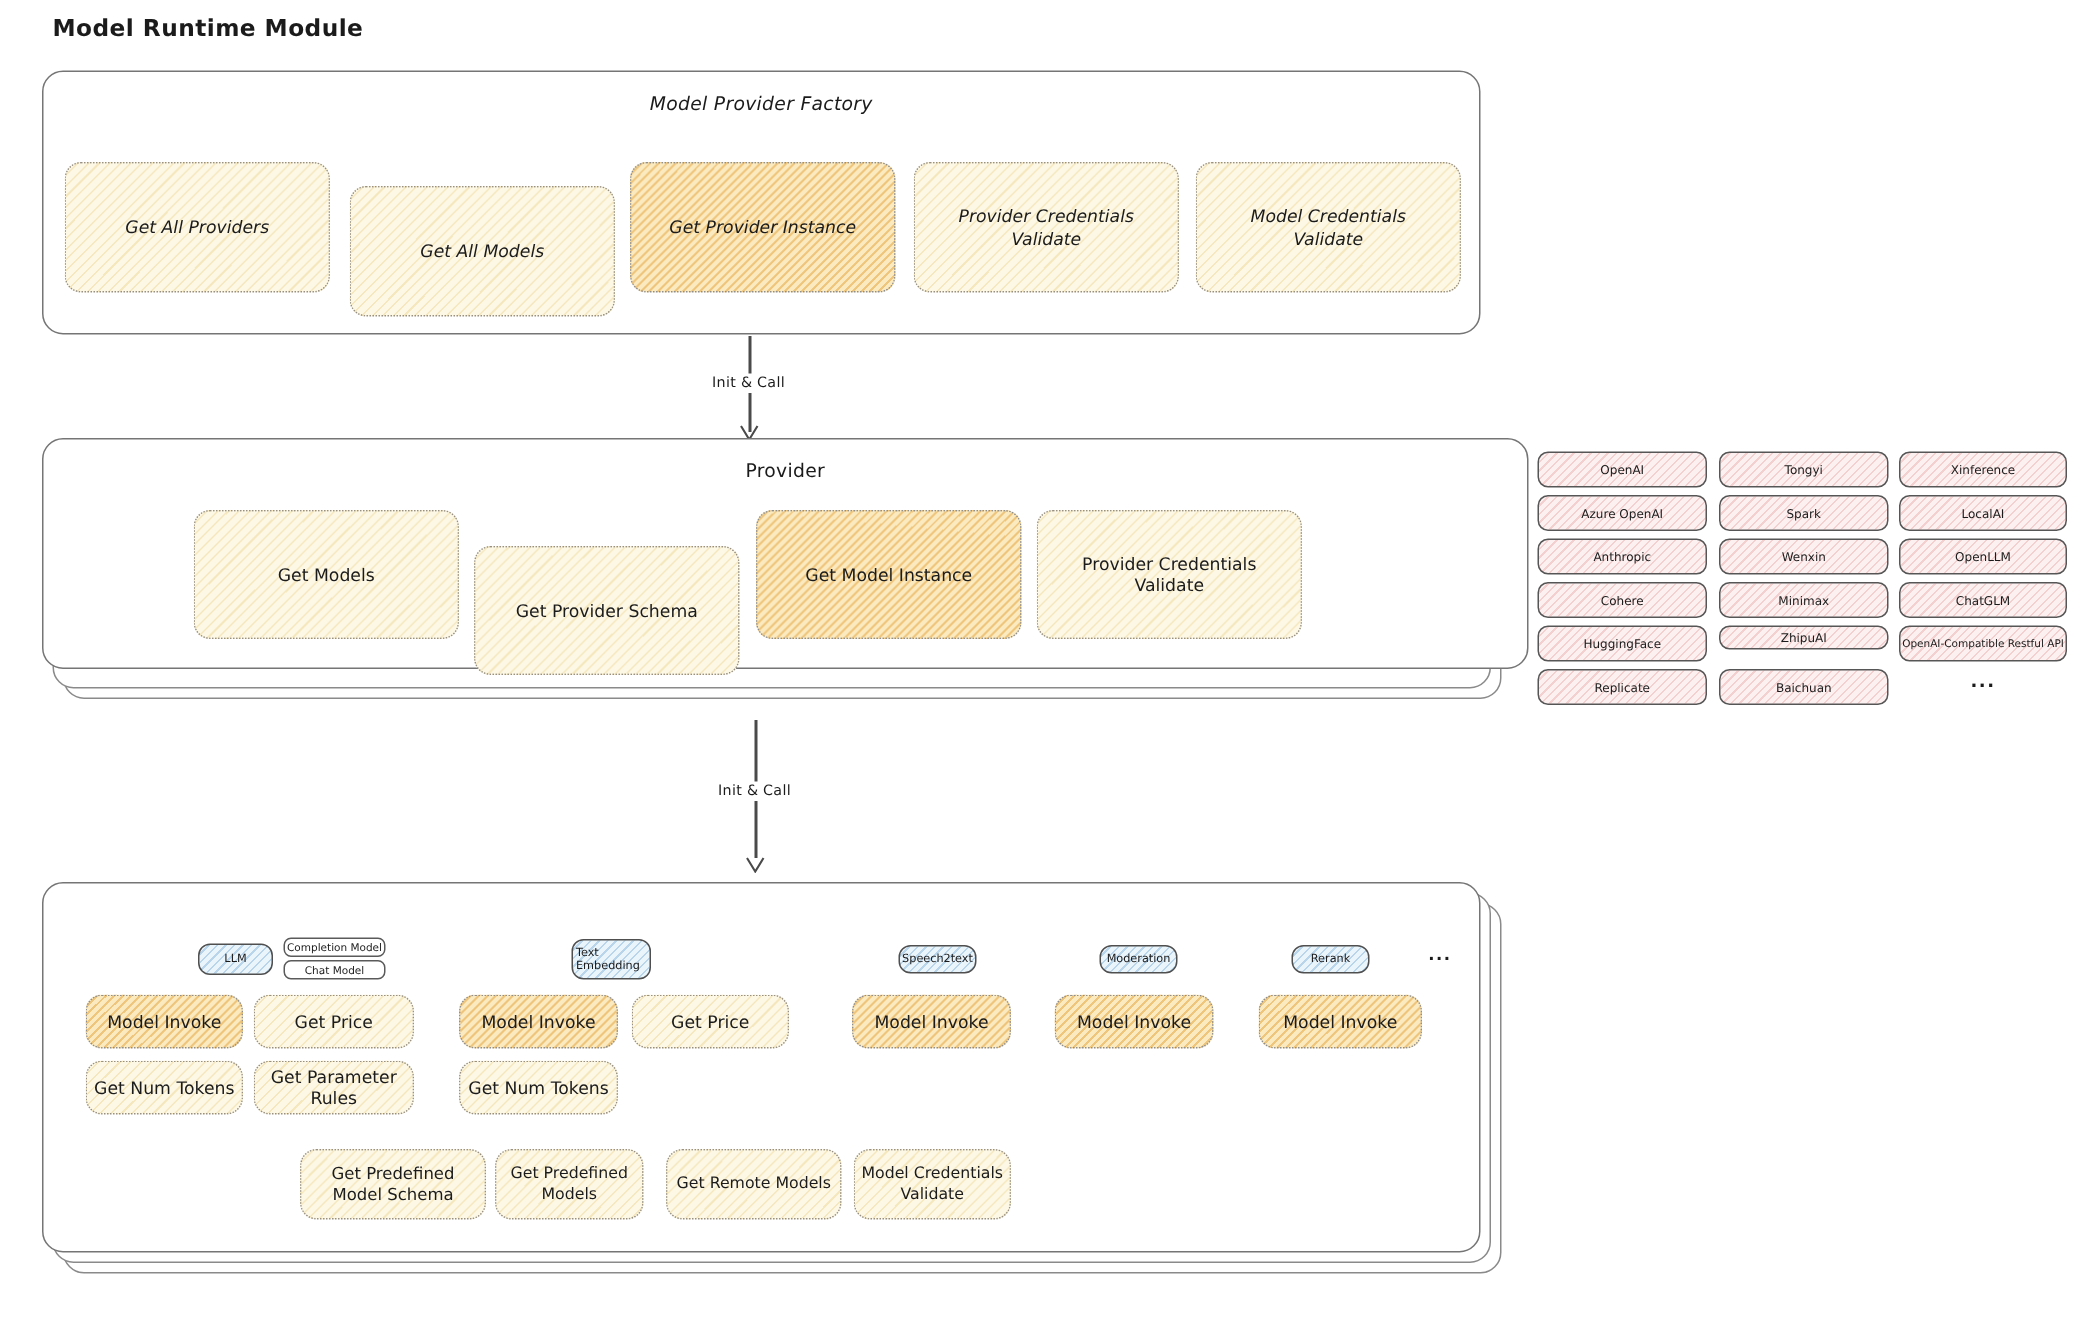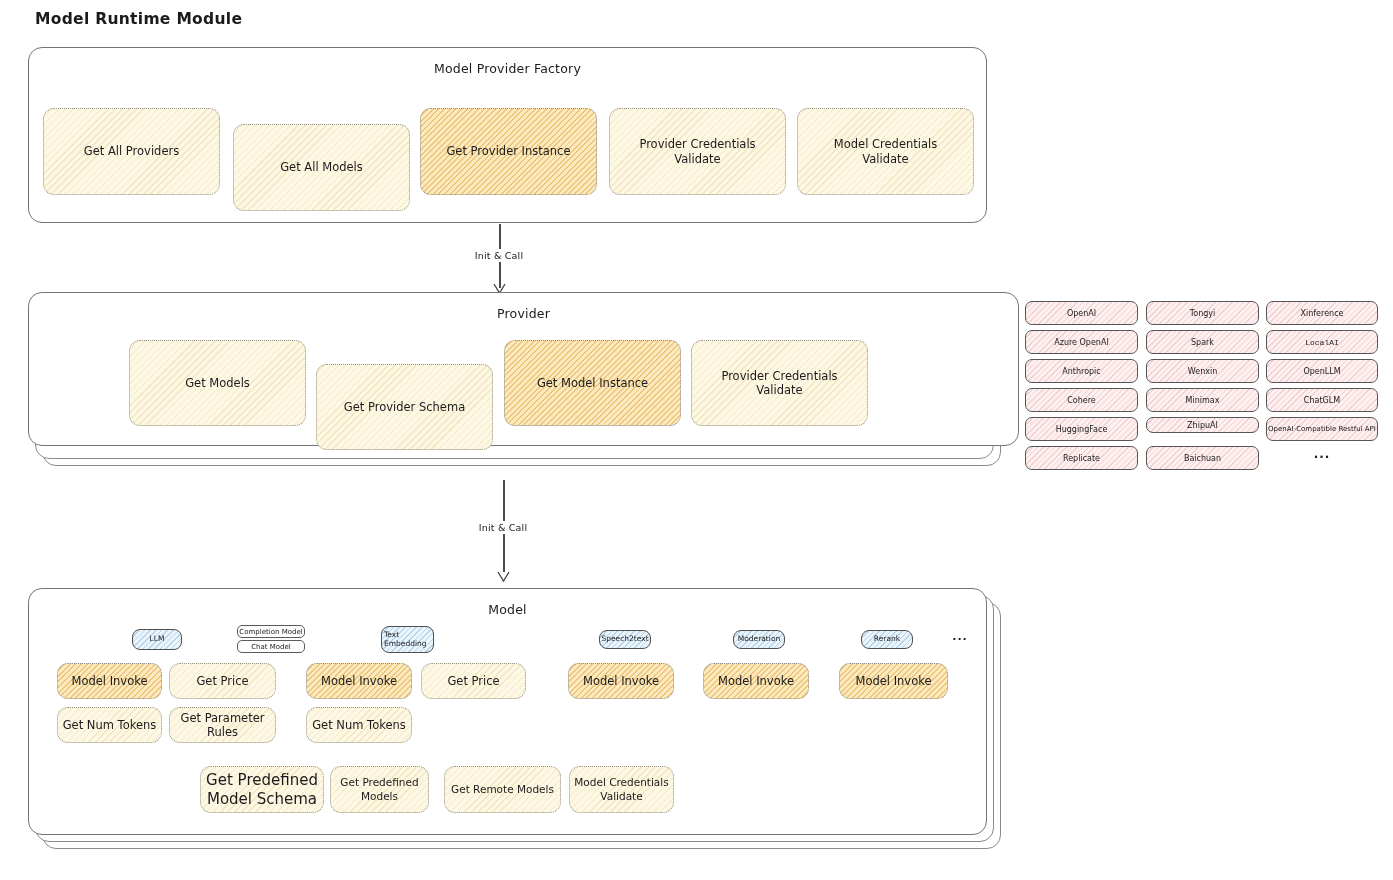--- a/index.html
+++ b/index.html
@@ -40,21 +40,21 @@
     position:absolute;box-sizing:border-box;border:1.3px solid #4f4f4f;border-radius:8px;
     display:flex;align-items:center;justify-content:center;
     font-size:7.5px;line-height:1.15;padding:1px 2px;
     background-color:#eaf4fb;
     background-image:repeating-linear-gradient(135deg,rgba(124,175,216,.45) 0,rgba(124,175,216,.45) 1px,transparent 1px,transparent 4px);
   }
   
   .subtab{
     position:absolute;box-sizing:border-box;border:1.1px solid #5a5a5a;border-radius:5px;
     display:flex;align-items:center;justify-content:center;text-align:center;
-    font-size:7px;background:#fff;white-space:nowrap;padding:0 2px;margin-left:48px;
+    font-size:7px;background:#fff;white-space:nowrap;padding:0 2px;
   }
   
   .pcell{
     position:absolute;box-sizing:border-box;border:1.2px solid #565656;border-radius:7px;
     display:flex;align-items:center;justify-content:center;text-align:center;
     font-size:8px;padding:1px 2px;white-space:nowrap;
     background-color:#fdf0f0;
     background-image:repeating-linear-gradient(135deg,rgba(226,148,148,.35) 0,rgba(226,148,148,.35) 1px,transparent 1px,transparent 4px);
   }
   .pcell.small{font-size:7px;}
@@ -67,21 +67,21 @@
     font-size:9.5px;letter-spacing:.2px;z-index:1;
   }
 </style>
 </head>
 <body>
 
 <div class="canvas">
 
   <div class="page-title">Model Runtime Module</div>
 
-  <div class="card" style="left:28px;top:47px;width:957px;height:174px;">
+  <div class="card" style="left:28px;top:47px;width:957px;height:174px;font-style:italic;">
     <div class="card-title">Model Provider Factory</div>
     <div id="factory-items">
         <div class="ybox" style="left: 14px; top: 60px; width: 177px; height: 87px;">
           <span class="lbl">Get All Providers</span>
         </div>
         <div class="ybox" style="left: 204px; top: 76px; width: 177px; height: 87px;">
           <span class="lbl">Get All Models</span>
         </div>
         <div class="ybox hl" style="left: 391px; top: 60px; width: 177px; height: 87px;">
           <span class="lbl">Get Provider Instance</span>
@@ -155,21 +155,21 @@
       </div>
       <div class="pcell" style="left: 121px; top: 116px; width: 113px; height: 16px;">
         <span class="lbl">ZhipuAI</span>
       </div>
       <div class="pcell" style="left: 121px; top: 145px; width: 113px; height: 24px;">
         <span class="lbl">Baichuan</span>
       </div>
       <div class="pcell" style="left: 241px; top: 0px; width: 112px; height: 24px;">
         <span class="lbl">Xinference</span>
       </div>
-      <div class="pcell" style="left: 241px; top: 29px; width: 112px; height: 24px; font-family: Liberation Mono, monospace;">
+      <div class="pcell" style="left: 241px; top: 29px; width: 112px; height: 24px;">
         <span class="lbl">LocalAI</span>
       </div>
       <div class="pcell" style="left: 241px; top: 58px; width: 112px; height: 24px;">
         <span class="lbl">OpenLLM</span>
       </div>
       <div class="pcell" style="left: 241px; top: 87px; width: 112px; height: 24px;">
         <span class="lbl">ChatGLM</span>
       </div>
       <div class="pcell small" style="left: 241px; top: 116px; width: 112px; height: 24px;">
         <span class="lbl">OpenAI-Compatible Restful API</span>
@@ -178,21 +178,20 @@
 
   <div class="vline" style="left:503px;top:480px;height:92px;"></div>
   <svg class="arrow-head" style="left:497px;top:571px;" width="13" height="11">
     <path d="M1 1 L6.5 10 L12 1" stroke="#4a4a4a" stroke-width="1.4" fill="none"></path>
   </svg>
   <div class="arrow-label" style="left:503px;top:521px;">Init &amp; Call</div>
 
   <div class="ghost" style="left:42px;top:602px;width:957px;height:245px;"></div>
   <div class="ghost" style="left:35px;top:595px;width:957px;height:245px;"></div>
   <div class="card" style="left:28px;top:588px;width:957px;height:245px;">
-    <div class="card-title">Model</div>
     <div id="model-tabs">
         <div class="tab" style="left: 103px; top: 40px; width: 50px; height: 21px;">
           <span class="lbl">LLM</span>
         </div>
         <div class="tab" style="left: 352px; top: 37px; width: 53px; height: 27px;">
           <span class="lbl">Text Embedding</span>
         </div>
         <div class="tab" style="left: 570px; top: 41px; width: 52px; height: 19px;">
           <span class="lbl">Speech2text</span>
         </div>
@@ -236,21 +235,21 @@
         </div>
         <div class="ybox small-box" style="left: 28px; top: 118px; width: 105px; height: 36px;">
           <span class="lbl">Get Num Tokens</span>
         </div>
         <div class="ybox small-box" style="left: 140px; top: 118px; width: 107px; height: 36px;">
           <span class="lbl">Get Parameter Rules</span>
         </div>
         <div class="ybox small-box" style="left: 277px; top: 118px; width: 106px; height: 36px;">
           <span class="lbl">Get Num Tokens</span>
         </div>
-        <div class="ybox small-box" style="left: 171px; top: 177px; width: 124px; height: 47px; font-size: 15px;">
+        <div class="ybox small-box" style="left: 171px; top: 177px; width: 124px; height: 47px; font-size: 11px;">
           <span class="lbl">Get Predefined Model Schema</span>
         </div>
         <div class="ybox small-box" style="left: 301px; top: 177px; width: 99px; height: 47px; font-size: 10.5px;">
           <span class="lbl">Get Predefined Models</span>
         </div>
         <div class="ybox small-box" style="left: 415px; top: 177px; width: 117px; height: 47px; font-size: 10.5px; text-align: right;">
           <span class="lbl">Get Remote Models</span>
         </div>
         <div class="ybox small-box" style="left: 540px; top: 177px; width: 105px; height: 47px; font-size: 10.5px;">
           <span class="lbl">Model Credentials Validate</span>

